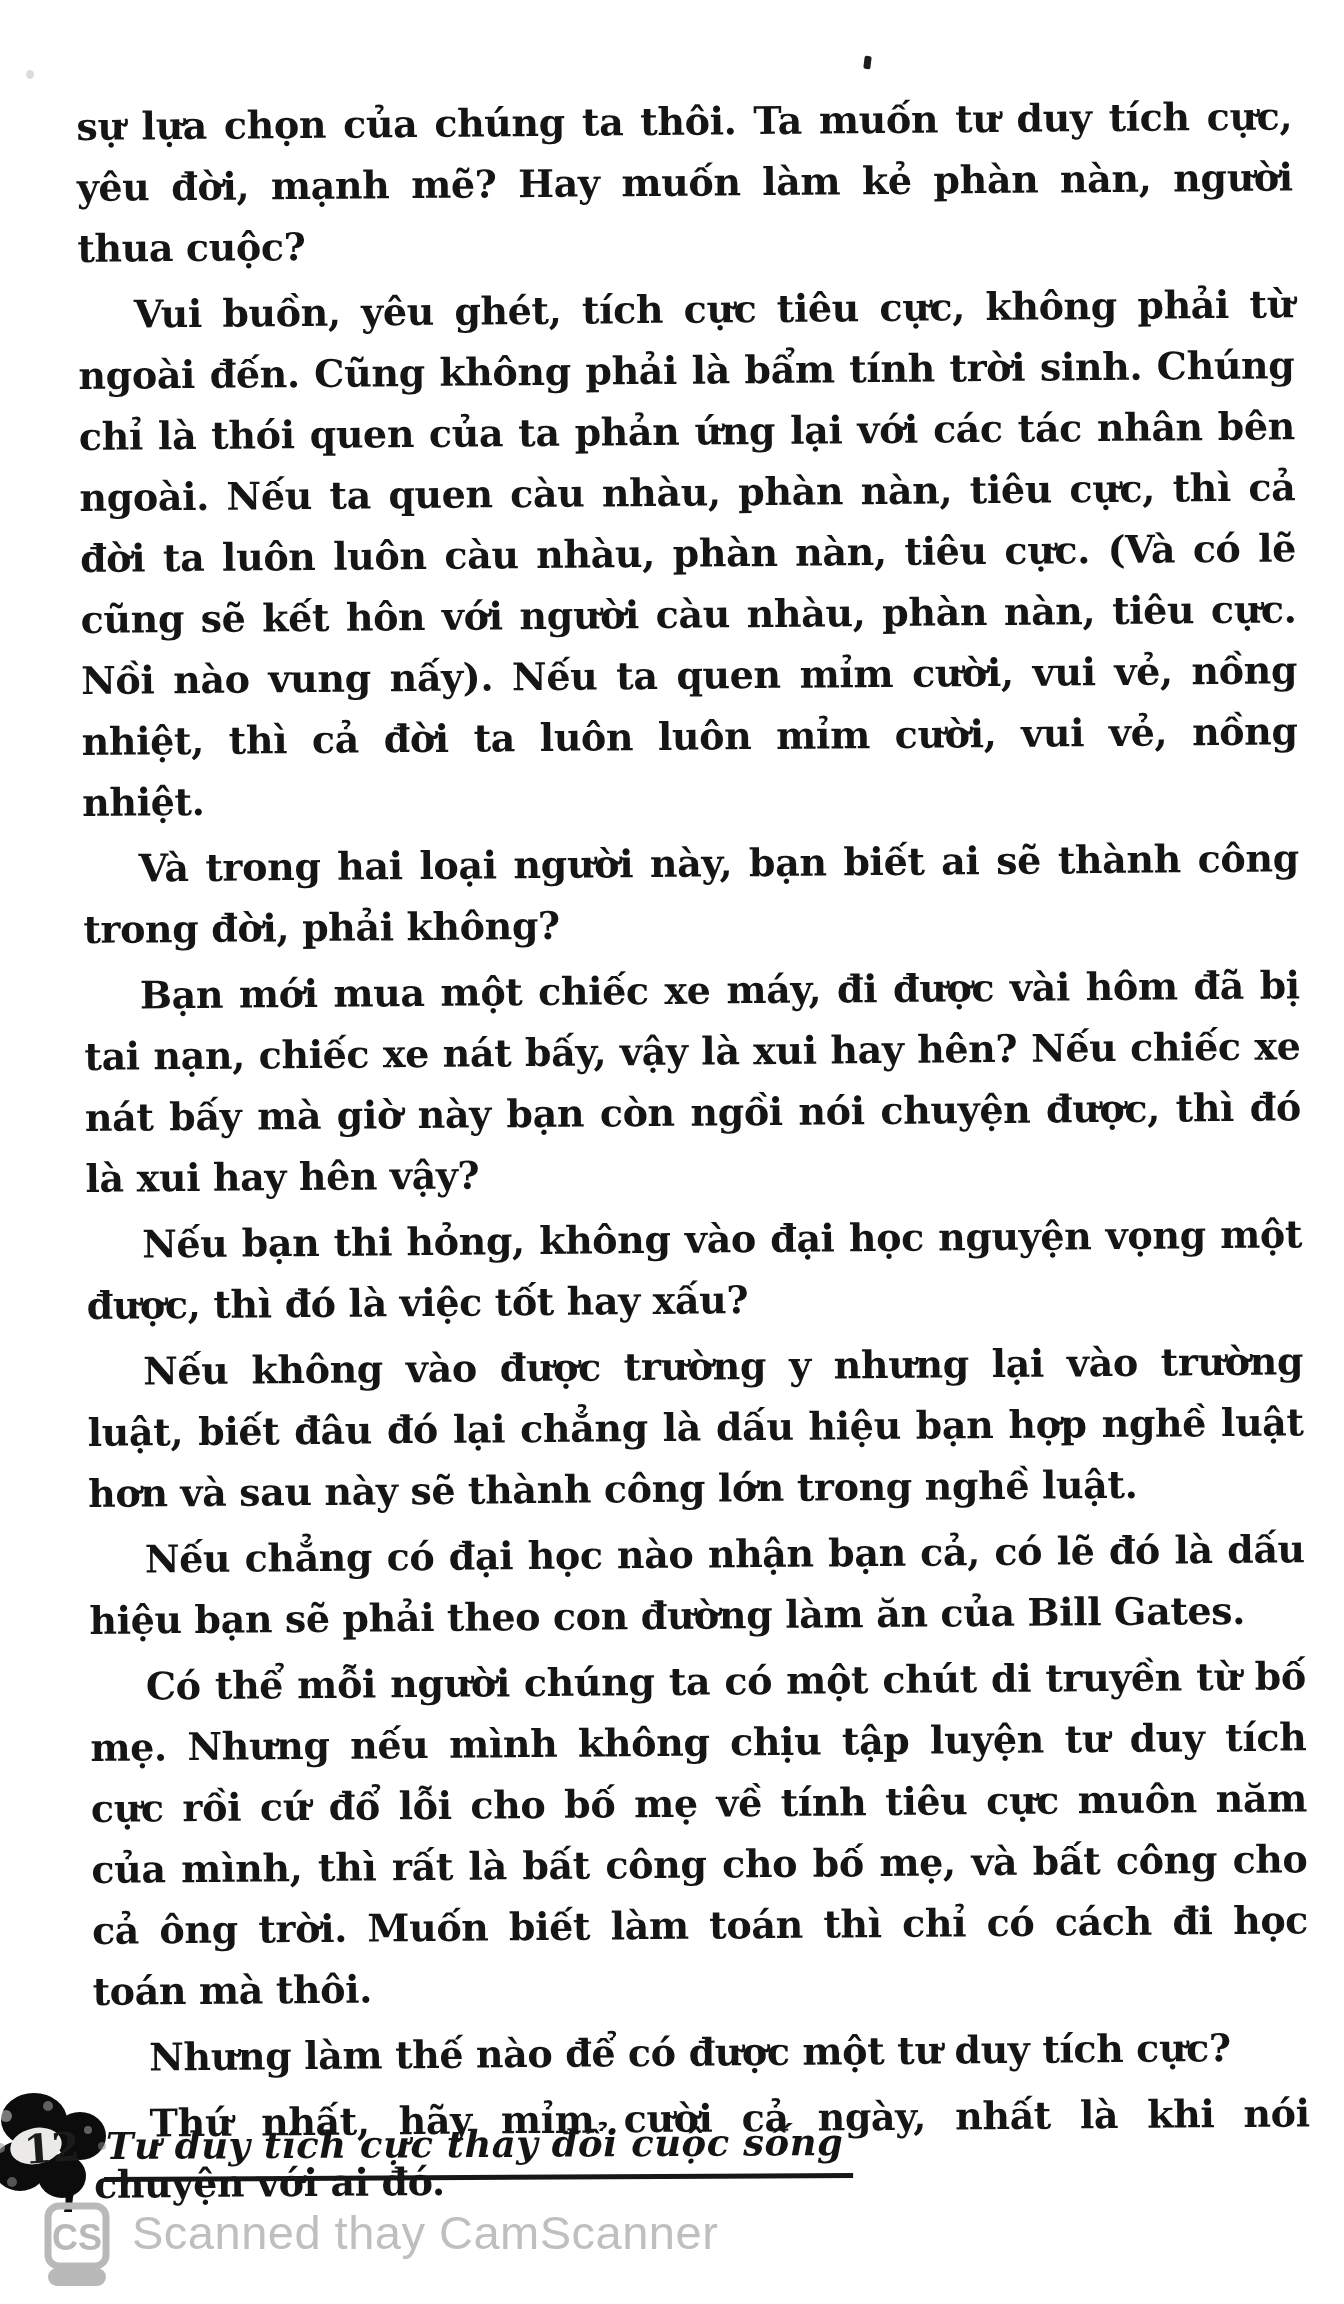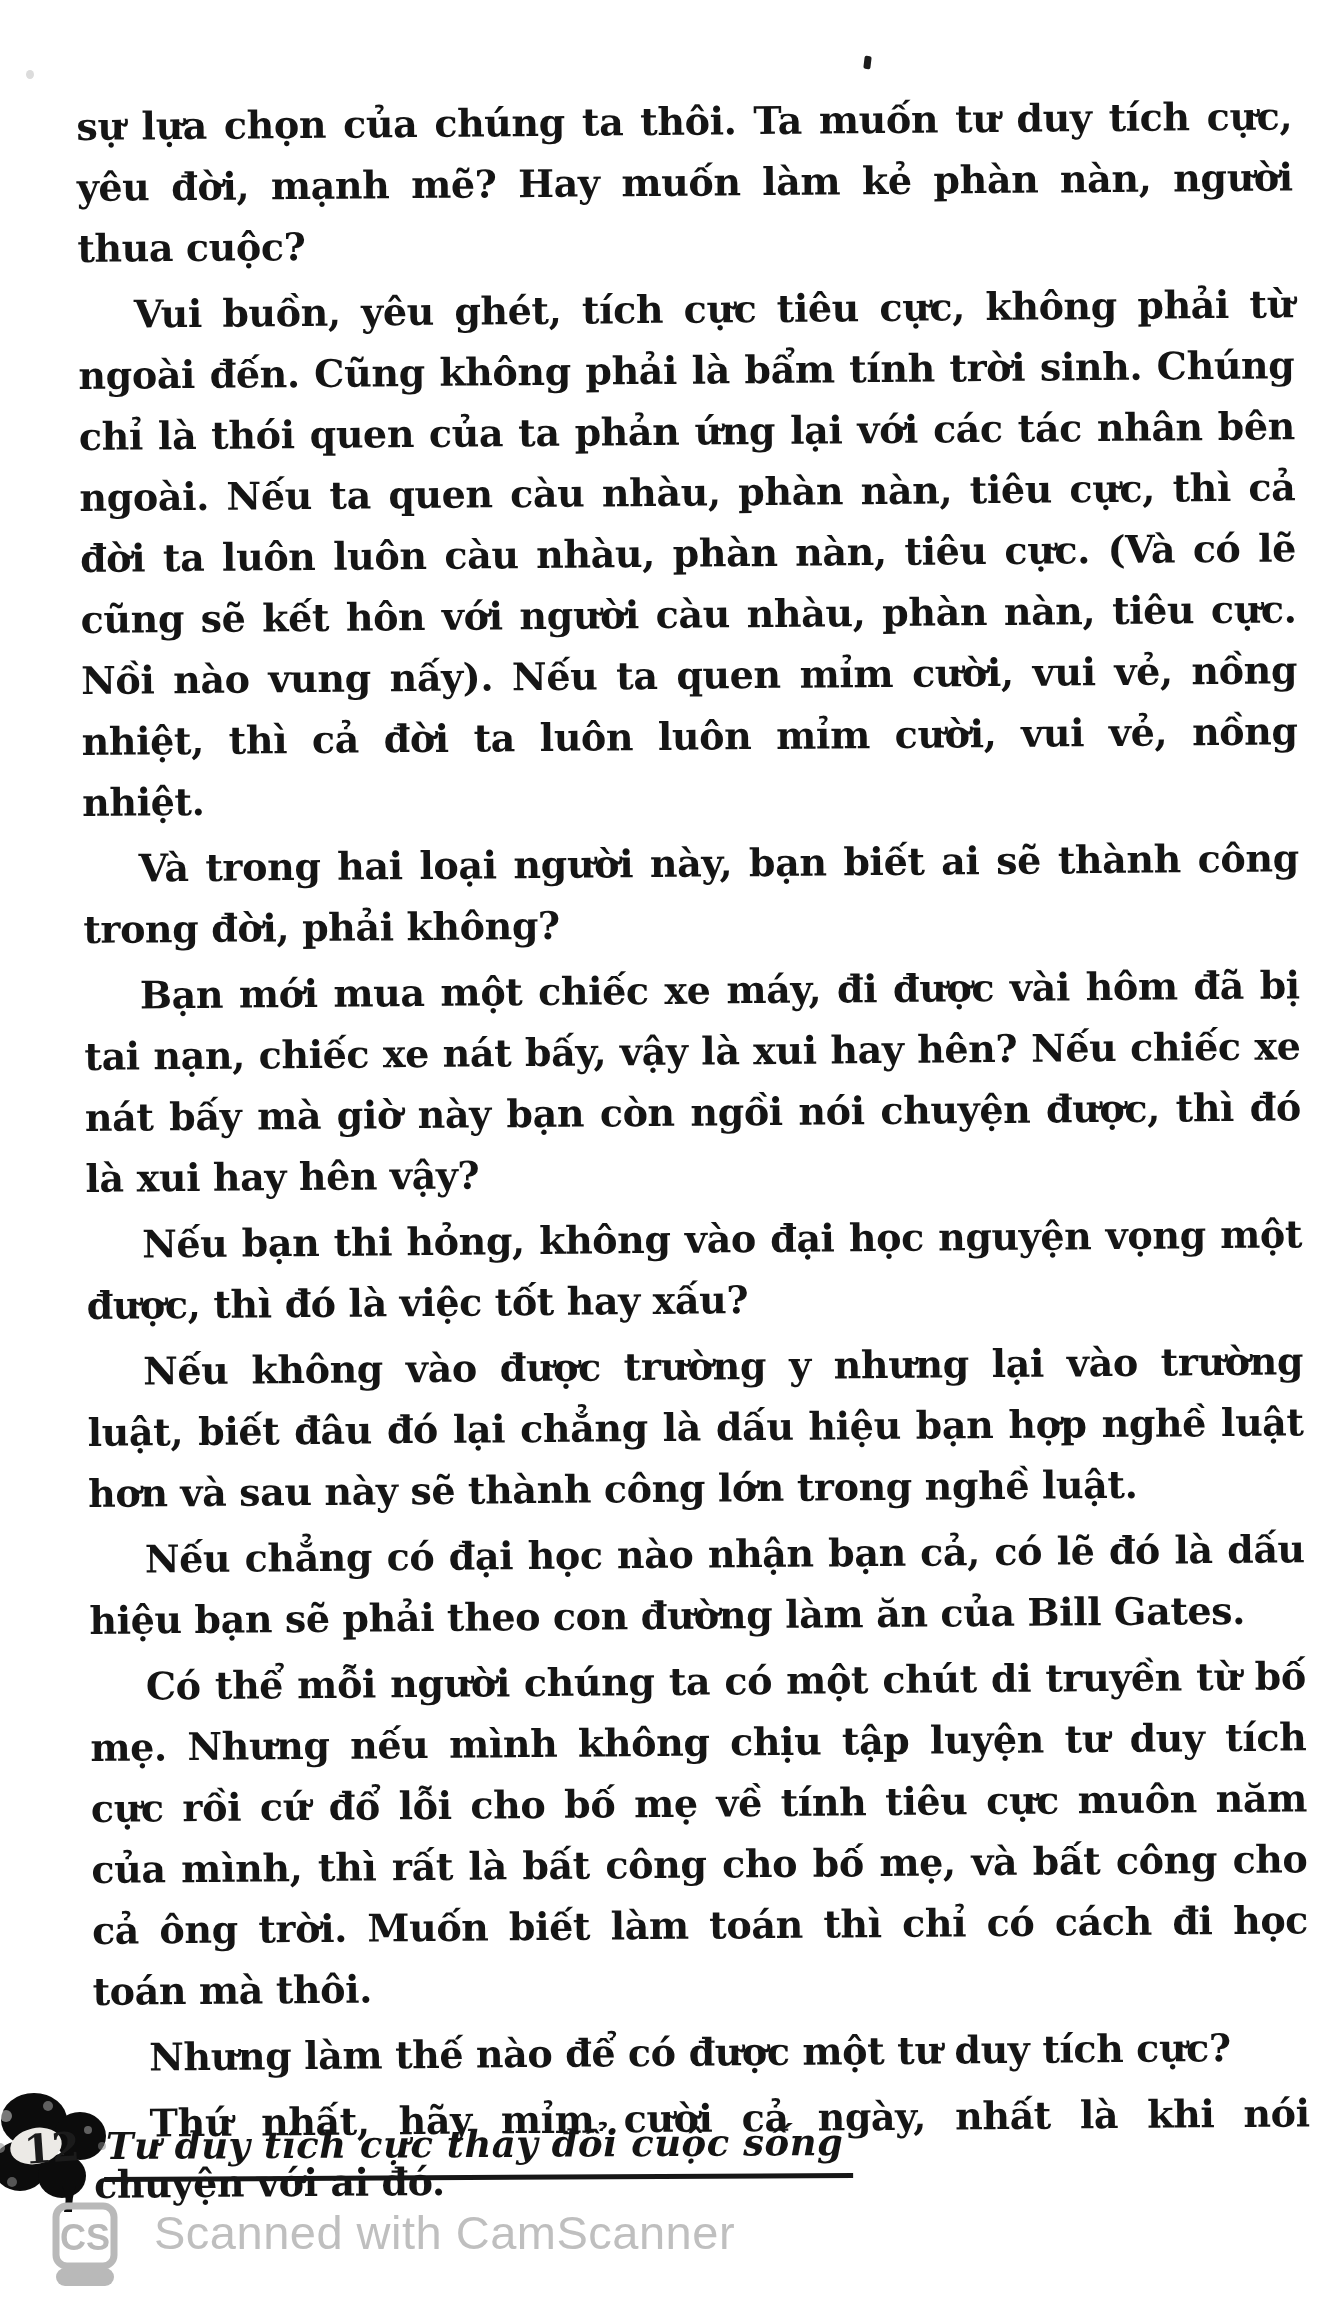--- a/index.html
+++ b/index.html
@@ -35,22 +35,22 @@
     position:absolute;left:104px;top:2122px;
     font-size:37px;font-style:italic;font-weight:700;
     color:#141414;letter-spacing:0.5px;
     border-bottom:5px solid #171717;
     padding:0 10px 9px 2px;
     transform:rotate(-0.3deg);
   }
 
   
   .watermark{
-    position:absolute;left:52px;top:2202px;
-    display:flex;align-items:flex-start;gap:36px;justify-content:flex-end;
+    position:absolute;left:44px;top:2202px;
+    display:flex;align-items:flex-start;gap:22px;justify-content:flex-end;
   }
   .cs-logo{width:66px;height:84px;flex:0 0 auto;}
   .watermark-label{
     font-family:"Liberation Sans", sans-serif;
     font-size:47px;line-height:58px;
     color:var(--watermark_gray,#bfbfbf);
     letter-spacing:0.5px;
     margin-top:2px;
   }
 
@@ -98,16 +98,16 @@
   <span class="page-number">12</span>
 
   <span class="book-title">Tư duy tích cực thay đổi cuộc sống</span>
 
   <div class="watermark">
     <svg class="cs-logo" viewBox="0 0 66 84" xmlns="http://www.w3.org/2000/svg">
       <rect x="4" y="4" width="58" height="60" rx="11" fill="none" stroke="#b9b9b9" stroke-width="7"></rect>
       <text x="33" y="48" text-anchor="middle" font-family="Liberation Sans, sans-serif" font-size="36" font-weight="bold" fill="#b9b9b9">CS</text>
       <rect x="4" y="66" width="58" height="18" rx="9" fill="#b9b9b9"></rect>
     </svg>
-    <span class="watermark-label">Scanned with CamScanner</span>
+    <span class="watermark-label">Scanned thay CamScanner</span>
   </div>
 
 </div>
 
 </body></html>

